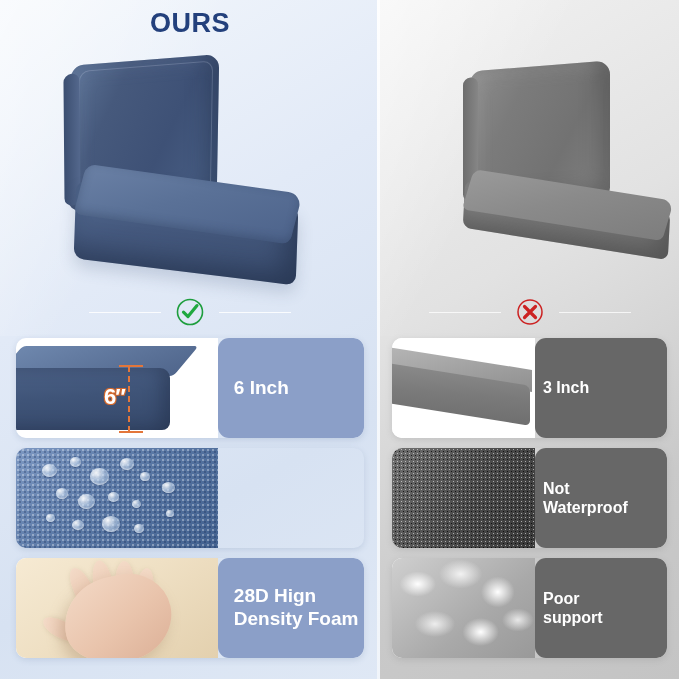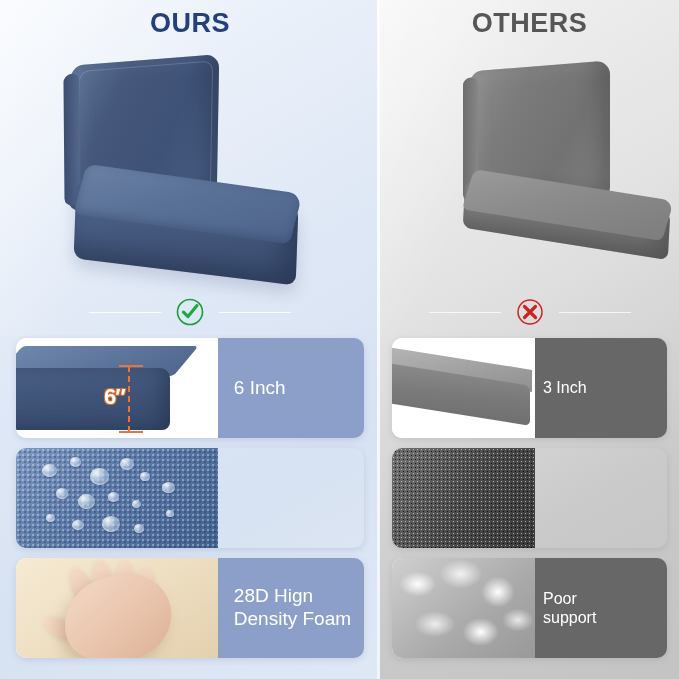--- a/index.html
+++ b/index.html
@@ -116,21 +116,21 @@
   }
   .panel-ours .cards{ padding:0 16px; }
   .panel-others .cards{ padding:0 12px; }
   .panel-ours .card{ box-shadow:0 2px 6px rgba(95,120,160,.20); }
   .panel-others .card{ box-shadow:0 2px 6px rgba(120,120,120,.22); }
 
   .card-img{ width:58%; position:relative; overflow:hidden; background:#fff; }
   .card-txt{
     width:42%; display:flex; align-items:center;
     padding-left:16px; color:#ffffff;
-    font-size:19px; font-weight:normal; line-height:1.2;
+    font-size:19px; font-weight:bold; line-height:1.2;border-radius:11px;
   }
   .panel-ours .card-txt{ background:#8b9fc8; }
   .panel-others .card-txt{ background:#676767; font-size:16px; padding-left:8px; }
   .panel-others .card-img{ width:52%; }
   .panel-others .card-txt{ width:48%; }
 
   
   .slab{
     position:absolute; left:-14px; top:8px; width:200px; height:84px;
   }
@@ -301,21 +301,20 @@
         </div>
         <div class="card-txt">28D Hign<br>Density Foam</div>
       </div>
 
     </div>
   </section>
 
   <section class="panel panel-others">
     <div class="sheen"></div>
 
-    <div class="title title-others">OTHERS</div>
 
     <div class="hero">
       <div class="cushion back-g"></div>
       <div class="cushion seat-g"></div>
       <div class="cushion seat-g-top"></div>
     </div>
 
     <div class="verdict">
       <span class="vline"></span>
       <span class="vbadge">
@@ -336,20 +335,21 @@
             <div class="slab-g-face"></div>
           </div>
         </div>
         <div class="card-txt">3 Inch</div>
       </div>
 
       <div class="card">
         <div class="card-img">
           <div class="mesh"></div>
         </div>
+        <div class="card-txt">Not<br>Waterproof</div>
       </div>
 
       <div class="card">
         <div class="card-img">
           <div class="fluff"></div>
         </div>
         <div class="card-txt">Poor<br>support</div>
       </div>
 
     </div>

